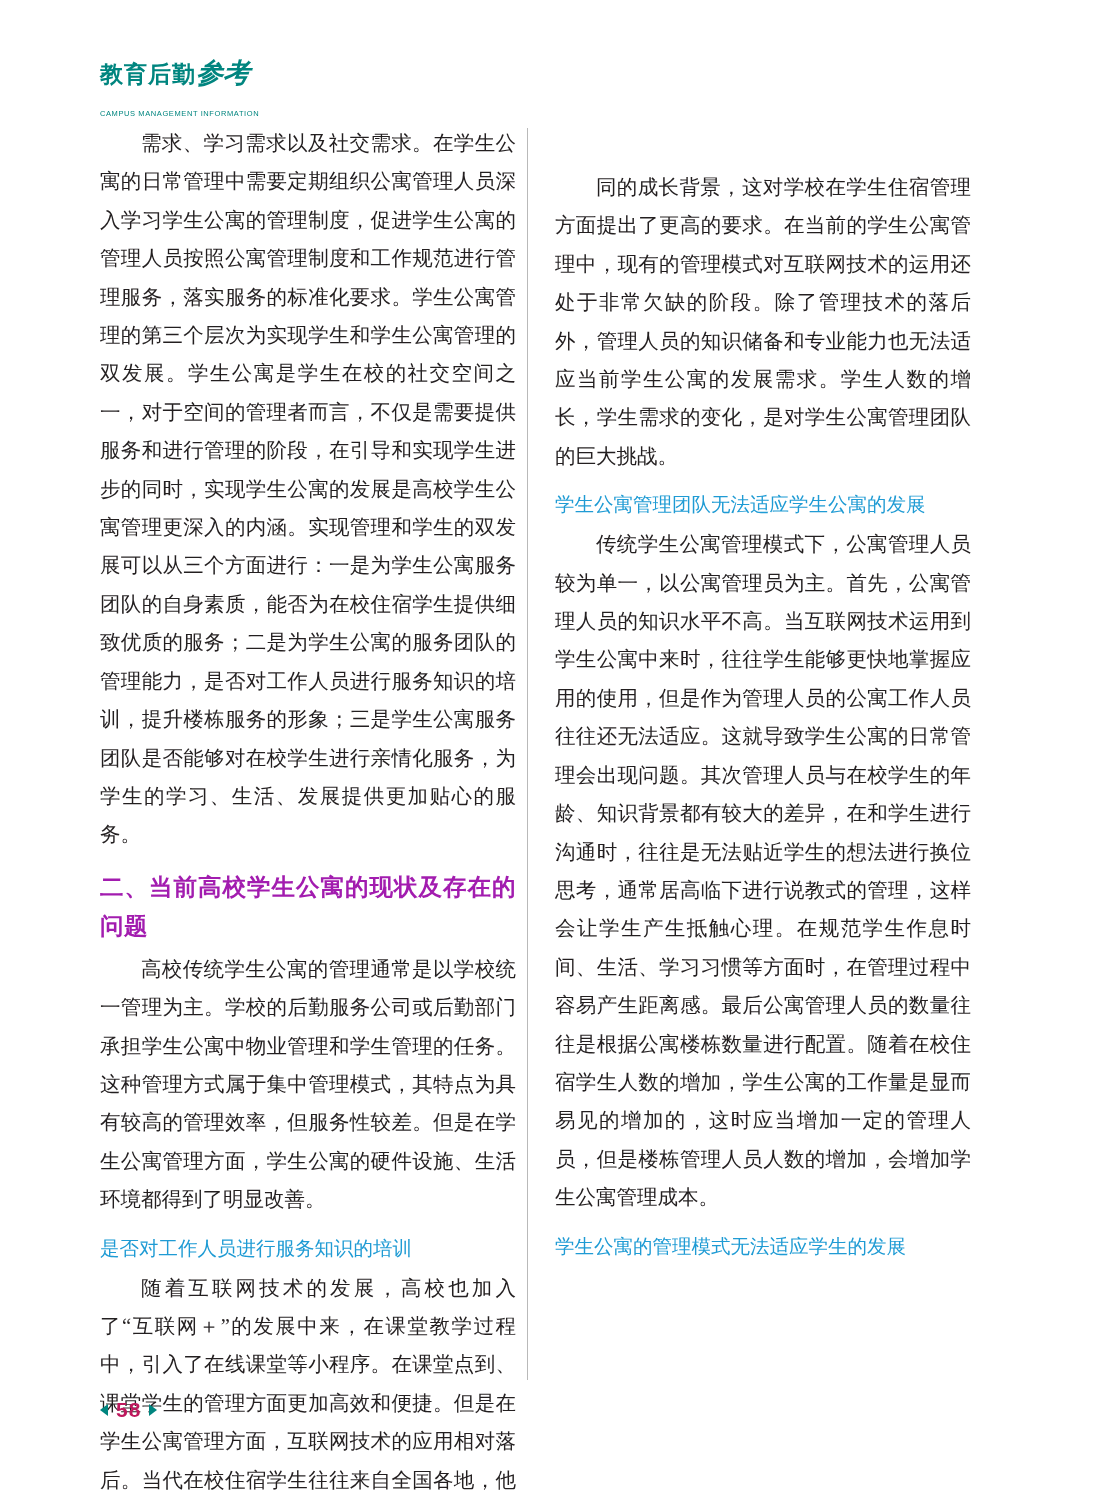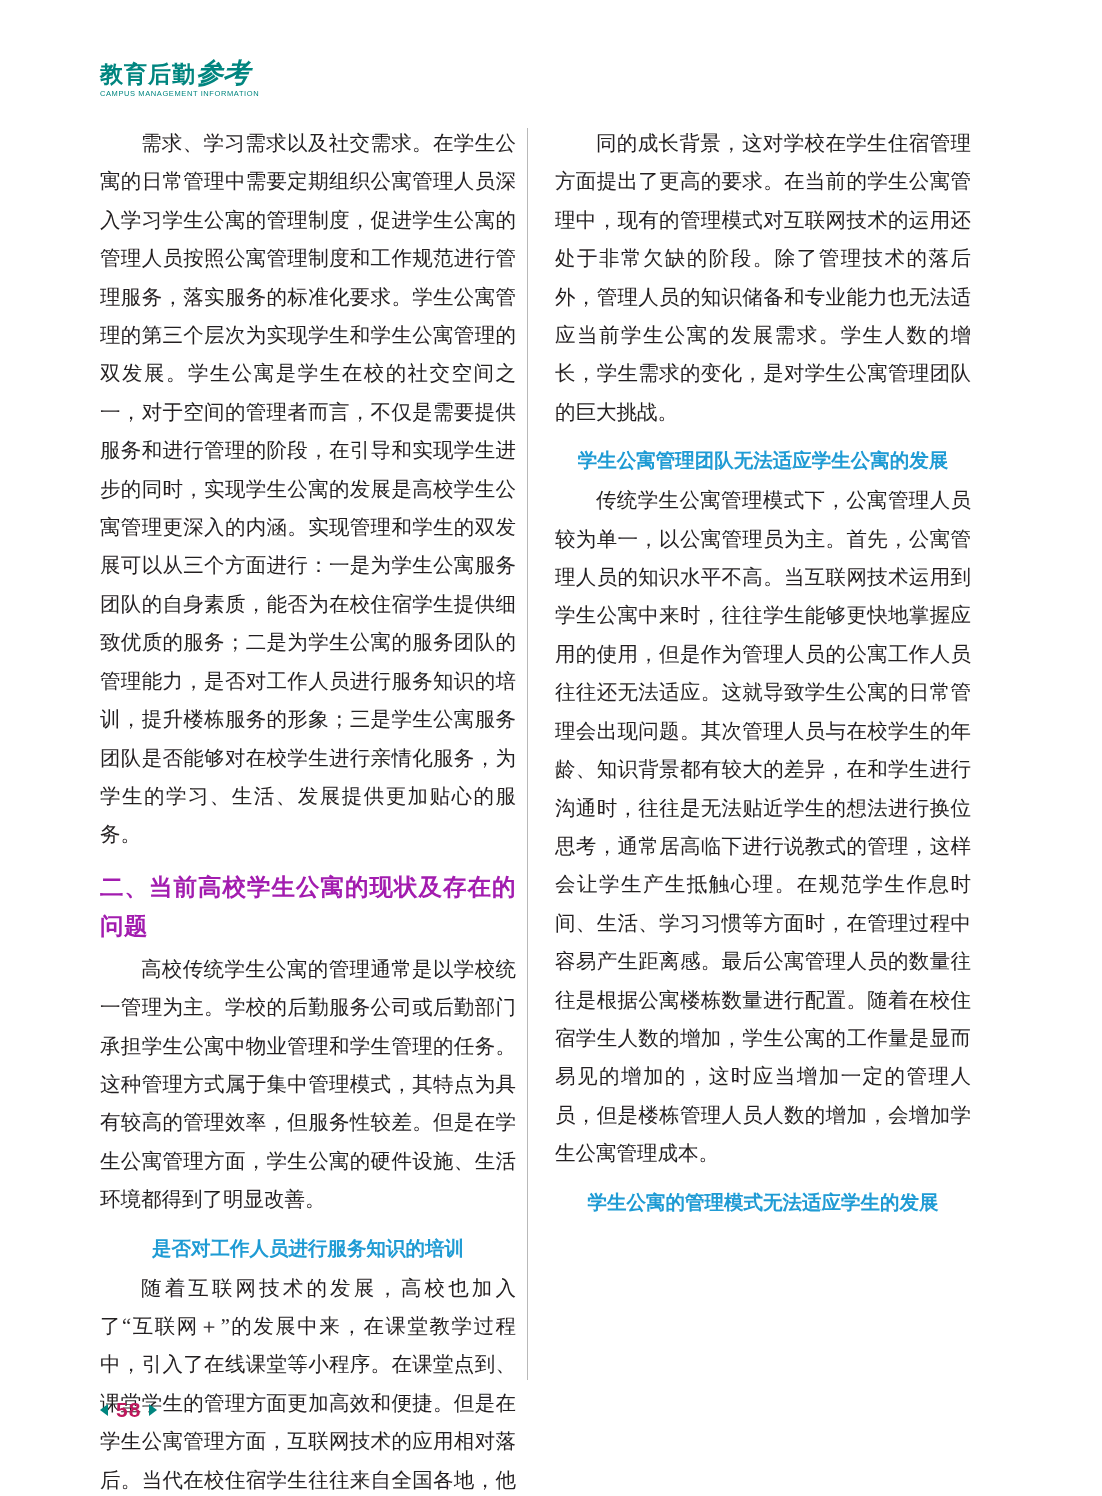--- a/index.html
+++ b/index.html
@@ -42,36 +42,36 @@
     font-family: "DejaVu Serif", serif;
     font-style: italic;
     font-size: 27px;
     letter-spacing: 0px;
   }
   .masthead-en {
     font-family: "Liberation Sans", sans-serif;
     font-size: 7.5px;
     color: #00857f;
     letter-spacing: 0.6px;
-    margin-top: 0;
+    margin-top: 20px;
     white-space: nowrap;
   }
   
   .col {
     position: absolute;
     top: 124px;
     width: 416px;
     font-size: 20.5px;
     line-height: 38.4px;
     text-align: justify;
     text-justify: inter-ideograph;
     color: #231f20;
   }
   .col-left { left: 100px; }
-  .col-right { left: 555px; }
+  .col-right { left: 555px; margin-top: 44px; }
 
   .divider {
     position: absolute;
     left: 527px;
     top: 128px;
     width: 1px;
     height: 1252px;
     background: #b9b9b9;
   }
 
@@ -86,25 +86,24 @@
     font-weight: bold;
     font-size: 23.5px;
     line-height: 39px;
     color: #a21caf;
     letter-spacing: 0.5px;
     text-indent: 0;
   }
   h3.subsection {
     margin: 10px 0 0 0;
     font-family: "DejaVu Sans", sans-serif;
-    font-weight: bold;
+    font-weight: normal;
     font-size: 19.5px;
     line-height: 40px;
     color: #1f9bd4;
-    text-align: center;
     text-indent: 0;
   }
   sup.ref {
     font-size: 13px;
     vertical-align: super;
     line-height: 0;
   }
 
   
   .footer {

